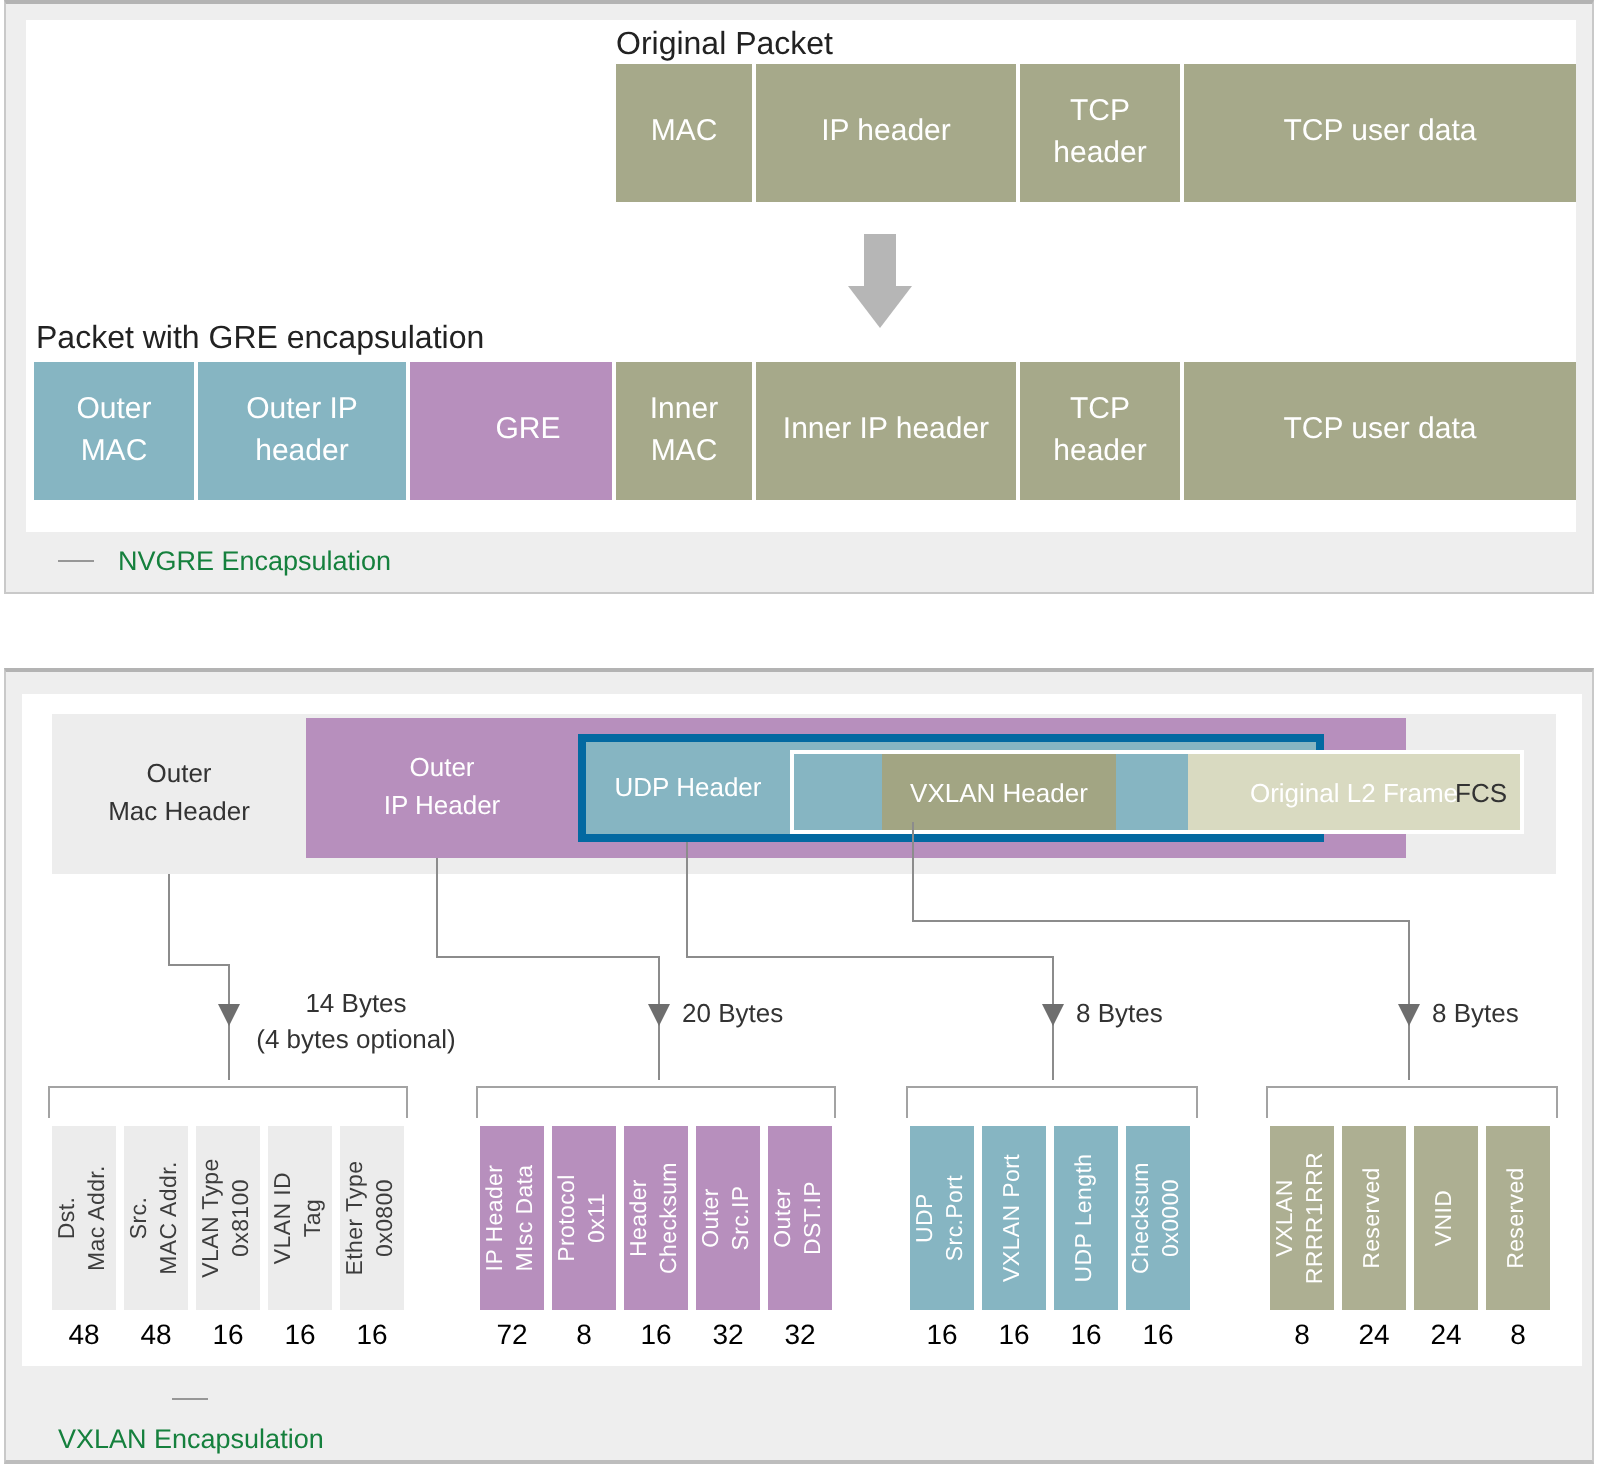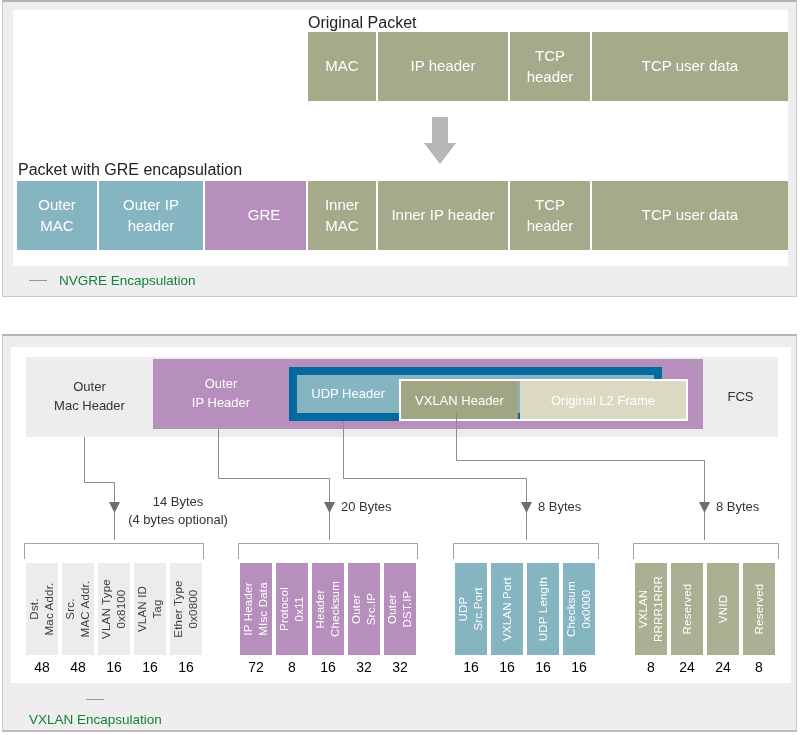--- a/index.html
+++ b/index.html
@@ -36,23 +36,23 @@
   
   #vx-band { position:absolute; left:15px; top:10px; width:752px; height:80px; background:#ededed; }
   .bandlabel { position:absolute; top:0; height:100%; display:flex; align-items:center;
                justify-content:center; text-align:center; font-size:13px; color:#333;
                line-height:1.45; white-space:pre-line; }
   #vx-purple { position:absolute; left:127px; top:2px; width:550px; height:70px; background:#b78fbd; }
   .innerlabel { position:absolute; top:0; height:100%; display:flex; align-items:center;
                 justify-content:center; text-align:center; color:#fff; font-size:13px;
                 line-height:1.45; white-space:pre-line; }
   #vx-blue { position:absolute; left:136px; top:8px; width:373px; height:54px;
-             background:#86b5c2; border:8px solid #0369a1; }
+             background:#86b5c2; border:4px solid #0369a1; }
   #vx-wrap { position:absolute; left:102px; top:4px; height:42px; border:2px solid #ffffff;
-             display:flex; gap:2px; }
+             display:flex; gap:16px;padding-left:44px; }
   .wrapbox { height:38px; display:flex; align-items:center; justify-content:center;
              color:#fff; font-size:13px; }
 
   svg.links { position:absolute; left:0; top:0; pointer-events:none; }
 
   .anno { position:absolute; font-size:13px; color:#333; line-height:1.4; white-space:pre-line; }
 
   .fgroup { position:absolute; top:216px; display:flex; gap:4px; }
   .vbox { position:relative; width:32px; height:92px; }
   .g1 { background:#ececec; }
@@ -120,21 +120,21 @@
 
         <div id="vx-purple">
           <div class="innerlabel" style="left:0; width:136px;">Outer
 IP Header</div>
 
           <div id="vx-blue">
             <div class="innerlabel" style="left:0; width:102px;">UDP Header</div>
 
             <div id="vx-wrap">
               <div class="wrapbox" style="width:117px; background:#a2a583;">VXLAN Header</div>
-              <div class="wrapbox" style="width:166px; background:#d9dac1;">Original L2 Frame</div>
+              <div class="wrapbox" style="width:166px; background:#d9dac1;margin-left:20px;">Original L2 Frame</div>
             </div>
           </div>
         </div>
 
         <div class="bandlabel" style="right:0; width:75px;">FCS</div>
       </div>
 
       <svg class="links" width="780" height="336">
         <g stroke="#8c8c8c" stroke-width="1" fill="none">
           <path d="M73.5,90 V135.5 H103.5 V193"></path>

